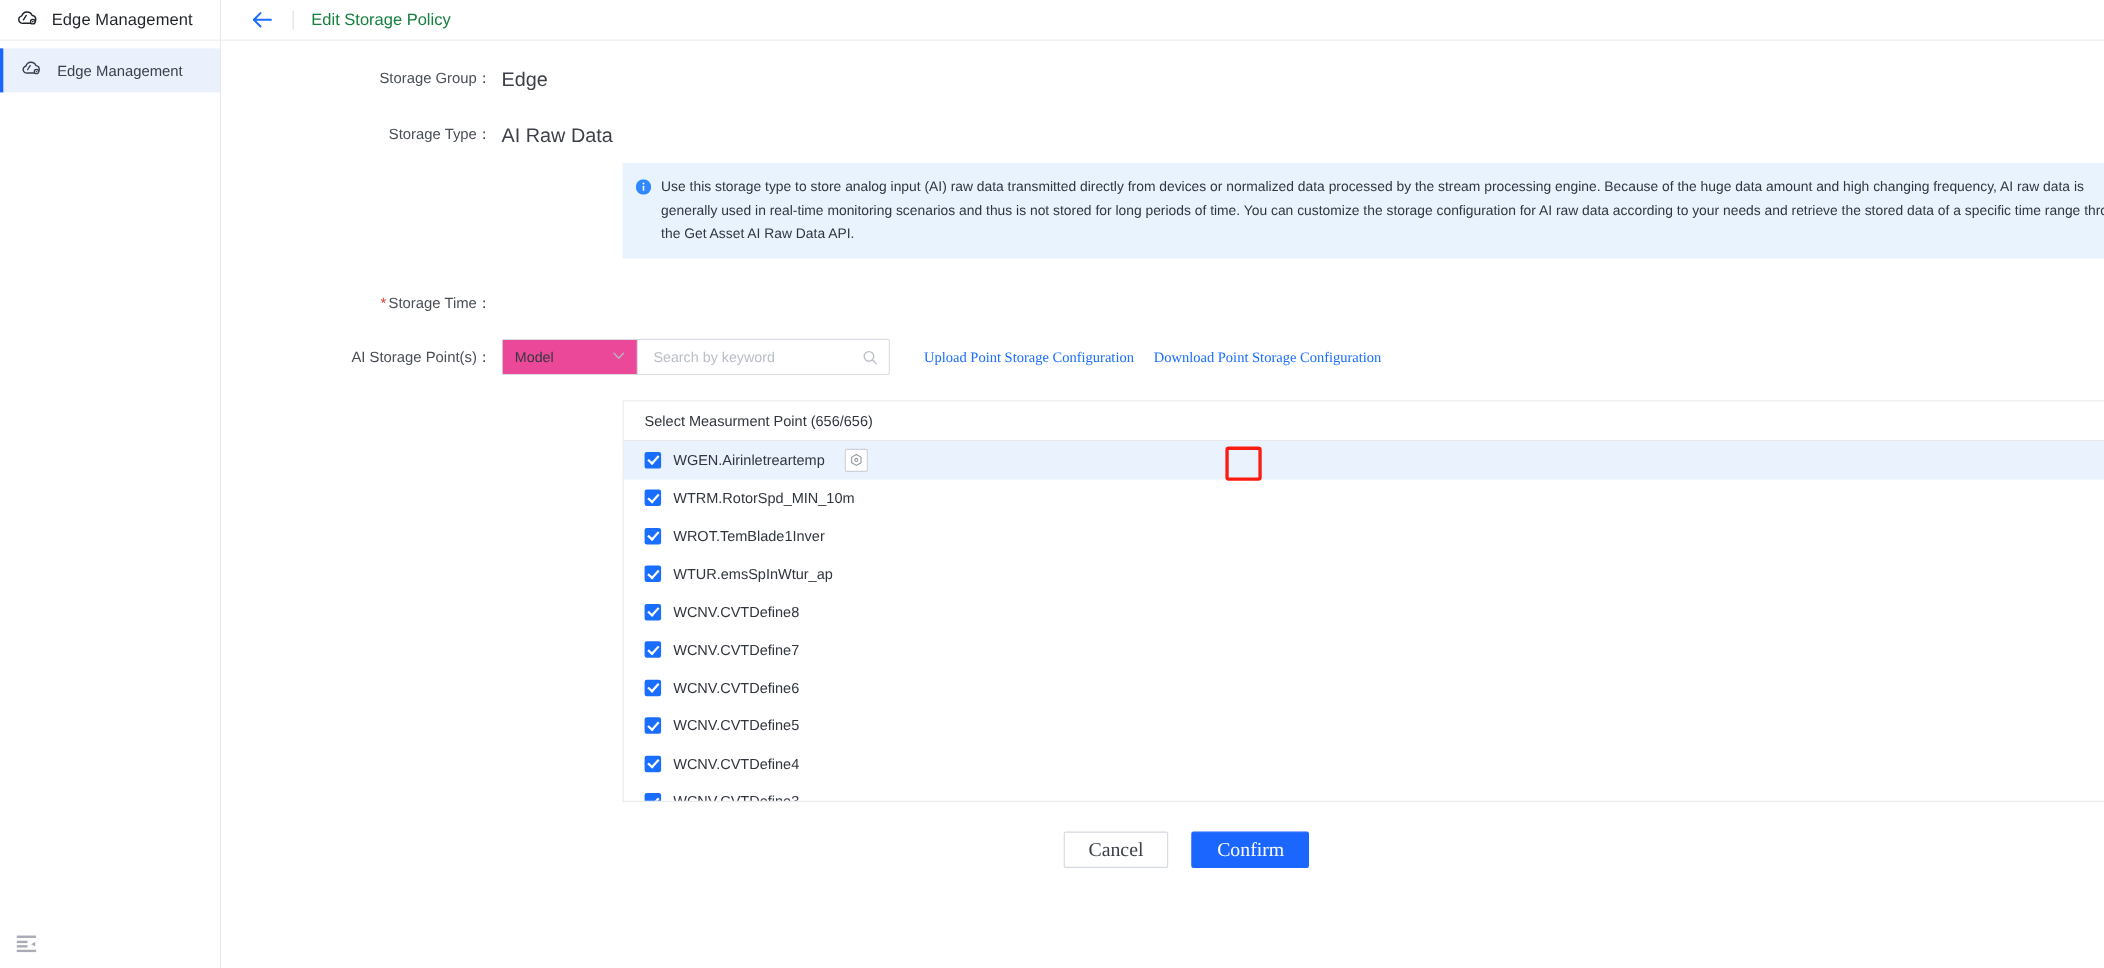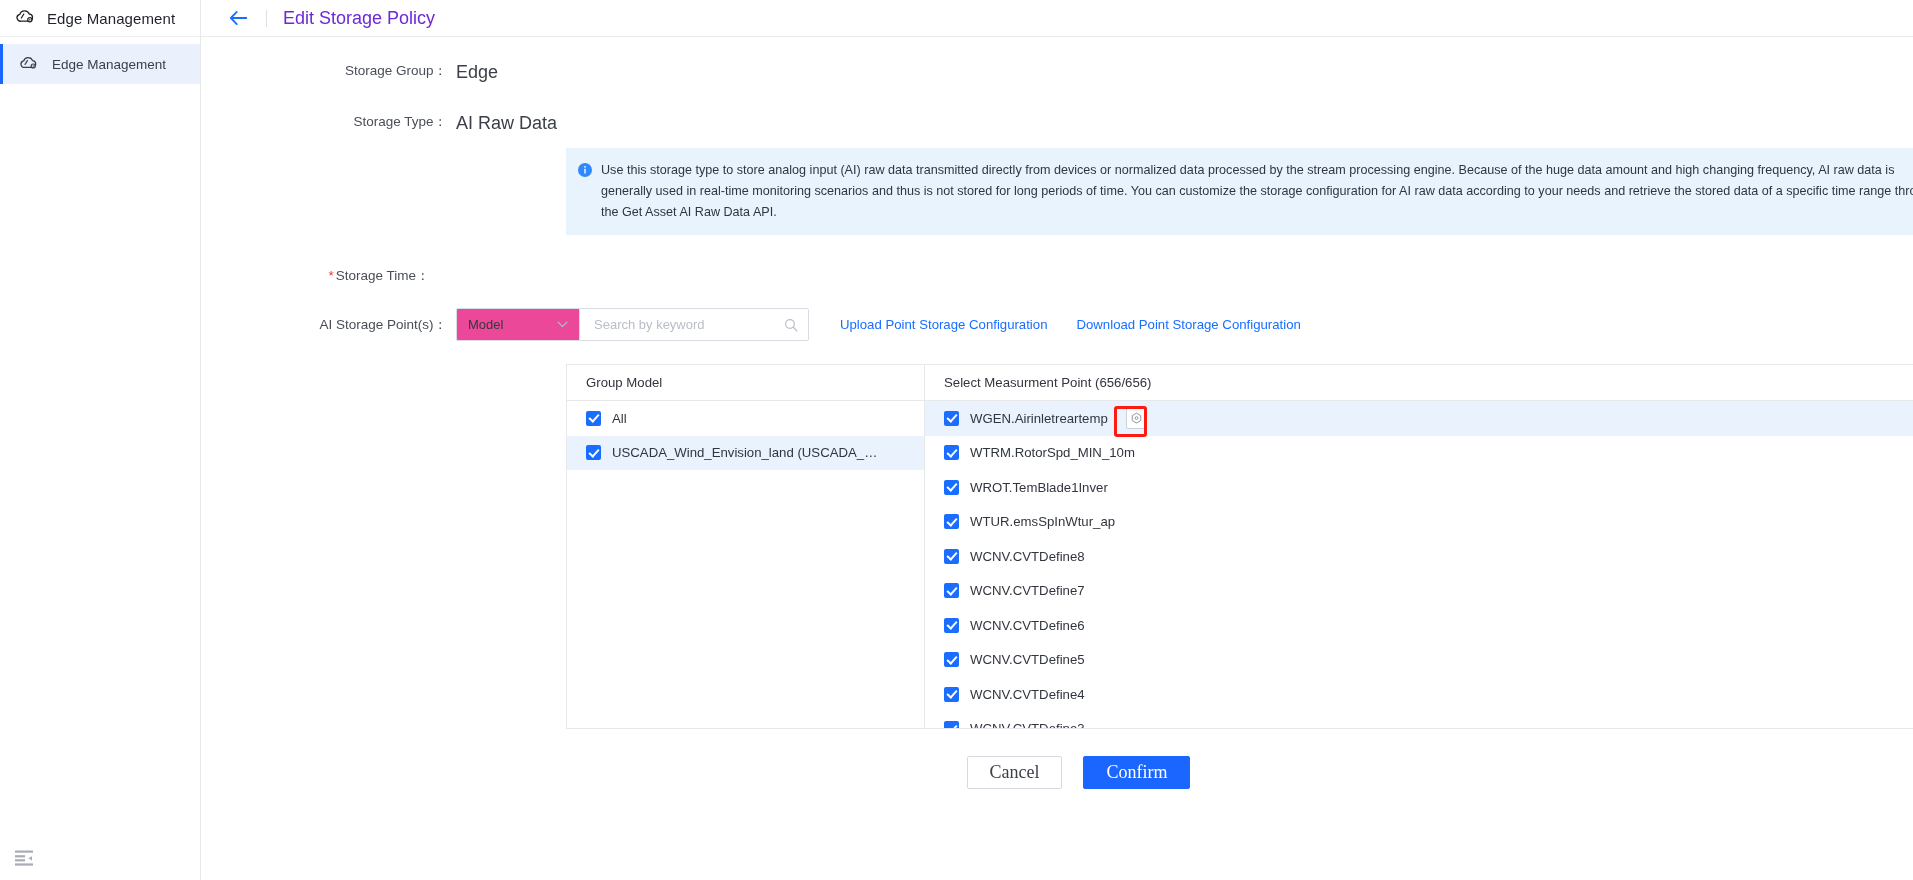--- a/index.html
+++ b/index.html
@@ -60,21 +60,21 @@
     background: #fff;
   }
   .back-arrow {
     width: 22px; height: 22px;
     display: flex; align-items: center; justify-content: center;
     cursor: pointer; color: #1a6eff;
   }
   .topbar-divider {
     width: 1px; height: 17px; background: #dcdfe5; margin: 0 16px 0 17px;
   }
-  .topbar-title { font-size: 18px; color: #6d28d9; }
+  .topbar-title { font-size: 15px; color: #15803d; }
 
   .content { padding: 0; position: relative; }
 
   
   .form-row { display: flex; align-items: flex-start; }
   .form-label {
     width: 145px;
     text-align: right;
     font-size: 13.5px;
     color: #4a4f57;
@@ -100,21 +100,21 @@
     align-items: flex-start;
   }
   .info-icon {
     flex: 0 0 14px; width: 14px; height: 14px; margin-top: 3px;
   }
   .info-text {
     font-size: 12.6px; line-height: 21px; color: #31363e;
   }
 
   .row-storage-time { margin-top: 32px; align-items: center; }
-  .row-storage-time .form-label { margin-left: 110px; text-align: center; }
+  .row-storage-time .form-label { margin-left: 110px; }
   .select-box {
     width: 355px; height: 33px;
     border: 1px solid #d9dde3; border-radius: 2px;
     background: #fff;
     display: flex; align-items: center;
     padding: 0 11px;
     font-size: 13px; color: #33383f;
     justify-content: space-between;
     cursor: pointer;
   }
@@ -140,21 +140,21 @@
     padding: 0 10px 0 12px; background: #fff;
   }
   .combo-search input {
     border: none; outline: none; width: 180px;
     font-size: 13px; color: #33383f;
     font-family: "Liberation Sans", sans-serif;
     background: transparent;
   }
   .combo-search input::placeholder { color: #b9bec7; }
   .search-icon { color: #b9bec7; width: 14px; height: 14px; flex: 0 0 14px; }
-  .link-actions { display: flex; gap: 29px; margin-left: 31px; }
+  .link-actions { display: flex; gap: 18px; margin-left: 31px; font-family: Liberation Serif, serif; }
   .link {
     font-size: 13.2px; color: #1a6eff; cursor: pointer; white-space: nowrap;
   }
 
   
   .table-wrap {
     margin-top: 23px; margin-left: 365px;
     width: 1390px; height: 365px;
     border: 1px solid #e6e8ec;
     display: flex;
@@ -319,33 +319,20 @@
             </span>
           </div>
         </div>
         <div class="link-actions">
           <span class="link">Upload Point Storage Configuration</span>
           <span class="link">Download Point Storage Configuration</span>
         </div>
       </div>
 
       <div class="table-wrap">
-        <div class="col-left">
-          <div class="th">Group Model</div>
-          <div>
-            <div class="row">
-              <span class="cb"></span>
-              <span class="lbl">All</span>
-            </div>
-            <div class="row selected">
-              <span class="cb"></span>
-              <span class="lbl">USCADA_Wind_Envision_land (USCADA_…</span>
-            </div>
-          </div>
-        </div>
 
         <div class="col-right">
           <div class="th">Select Measurment Point (656/656)</div>
           <div>
             <div class="row selected">
               <span class="cb"></span>
               <span class="lbl">WGEN.Airinletreartemp</span>
               <span class="gear-btn">
                 <svg width="13" height="13" viewBox="0 0 16 16" fill="none">
                   <path d="M8 1.4 13.2 4.4v6.2L8 13.6 2.8 10.6V4.4Z" stroke="#8d949e" stroke-width="1.2" stroke-linejoin="round"></path>

